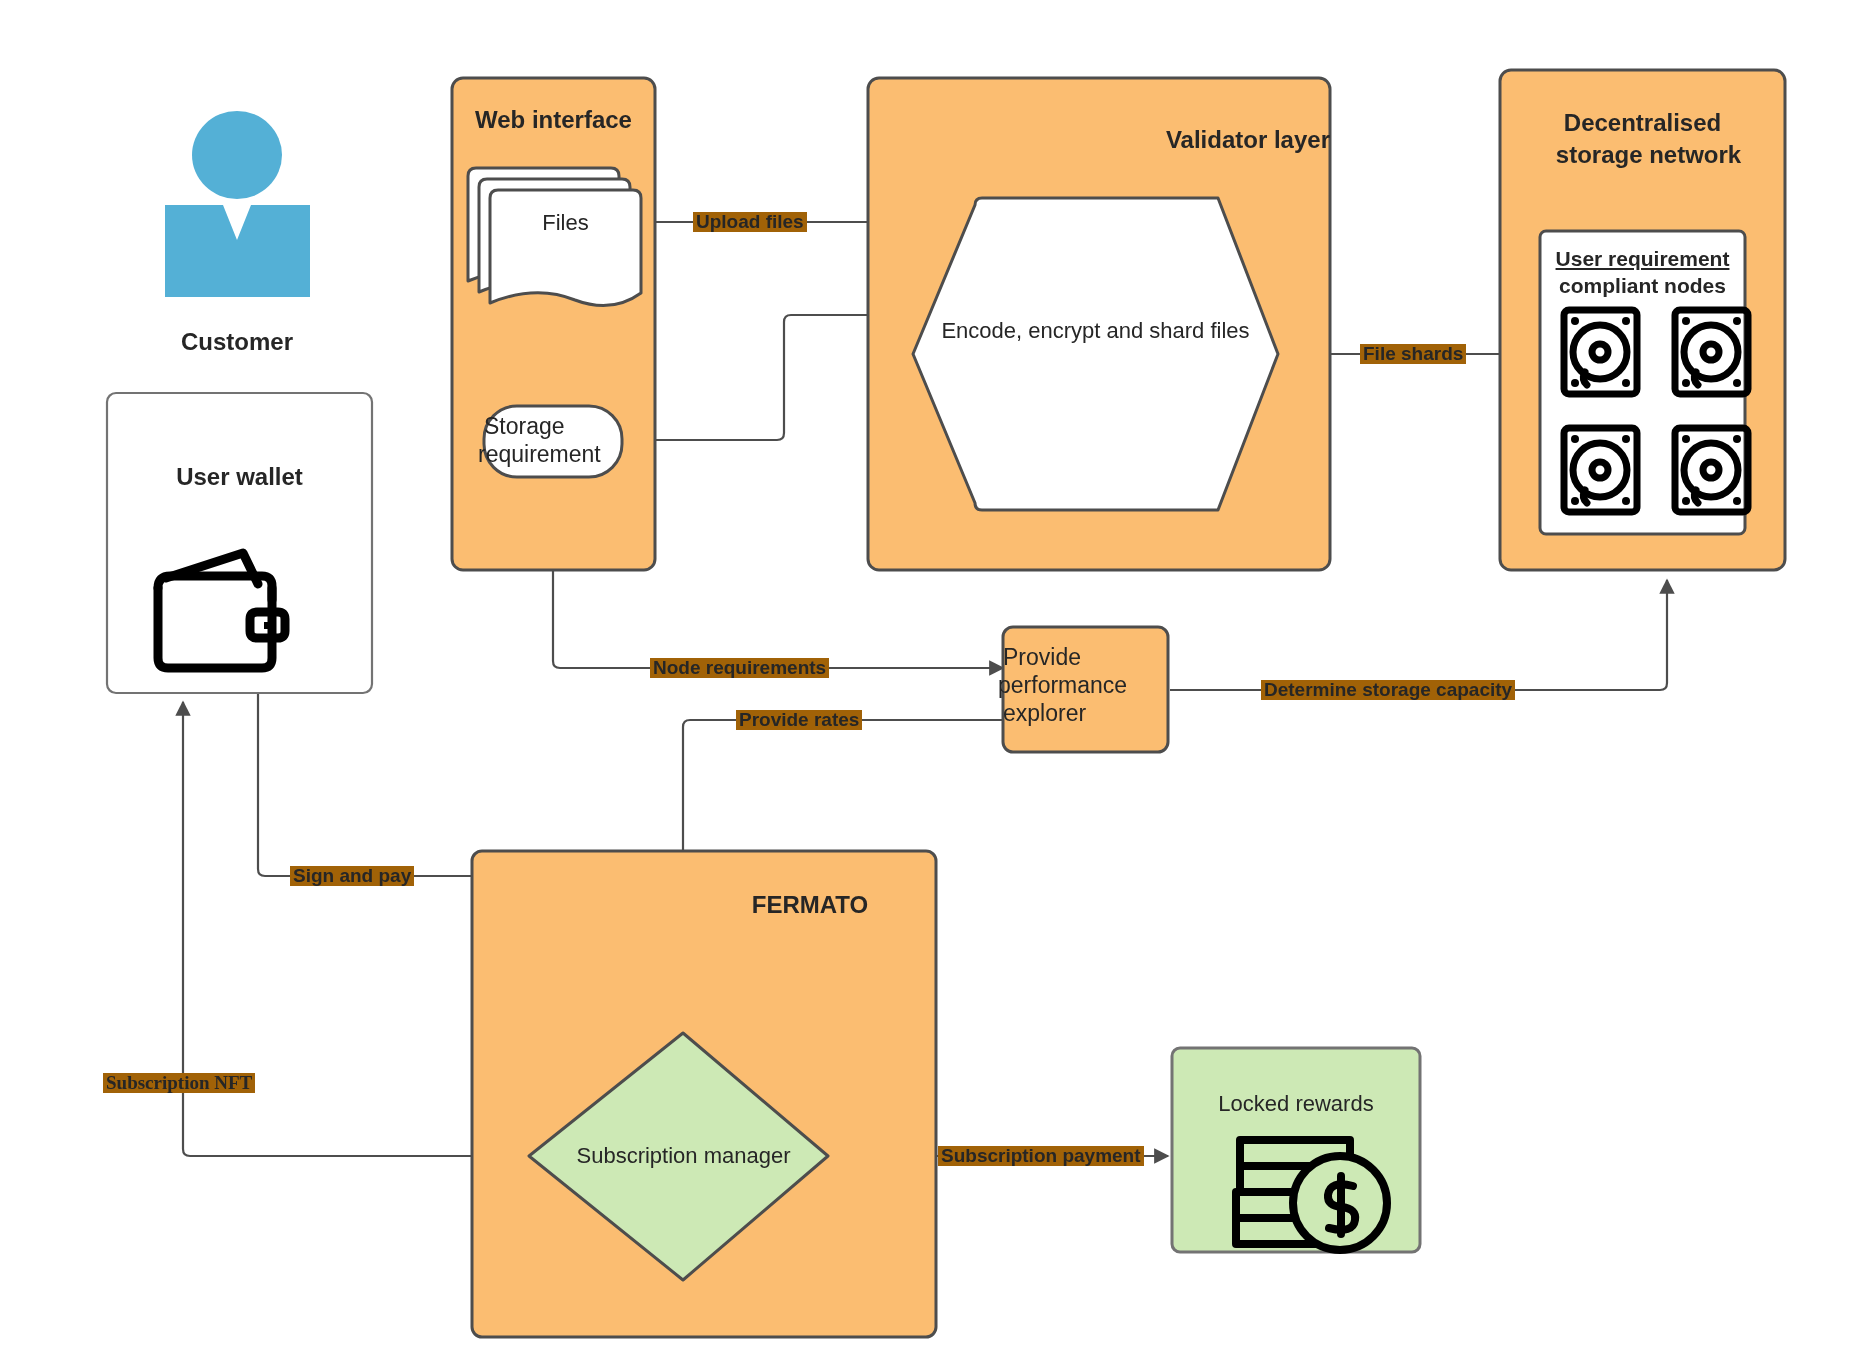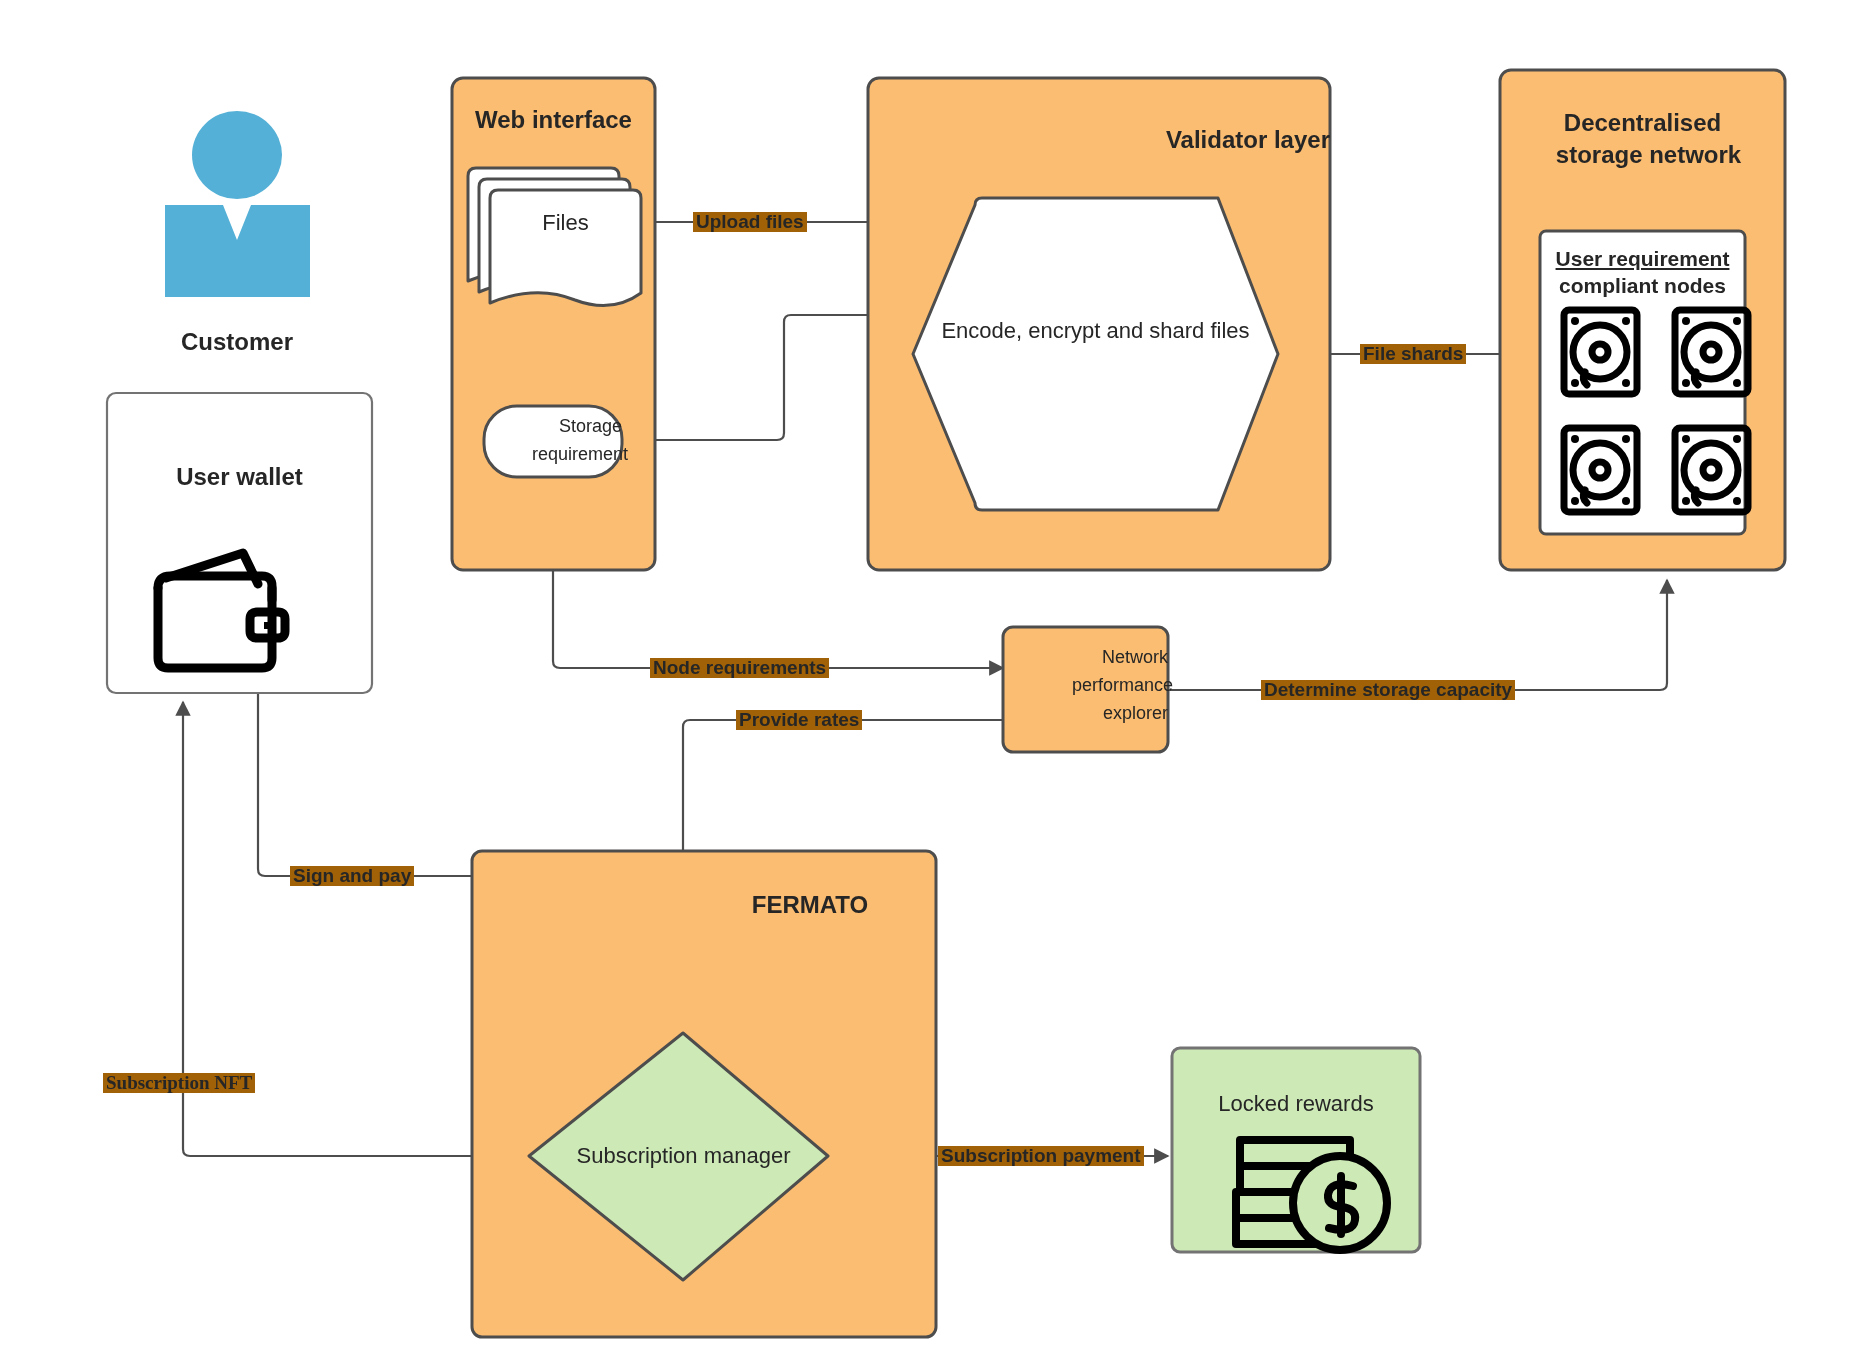--- a/index.html
+++ b/index.html
@@ -44,22 +44,22 @@
     text-align: center;
     line-height: 30px;
   }
   .node-title-bold-sm {
     font-size: 21px;
     font-weight: bold;
     text-align: center;
     line-height: 27px;
   }
   .node-text {
-    font-size: 18px;
-    text-align: right;
+    font-size: 23px;
+    text-align: left;
     line-height: 28px;
   }
   .node-text-lg {
     font-size: 22px;
     text-align: center;
     line-height: 30px;
   }
 </style>
 </head>
 <body>
@@ -230,21 +230,21 @@
   <div class="lbl node-title-bold" style="left:868px; top:125px; width:462px;text-align:right;">Validator layer</div>
 
   <div class="lbl node-text-lg" style="left:913px; top:316px; width:365px;">Encode, encrypt and shard files</div>
 
   <div class="lbl node-title-bold" style="left:1500px; top:108px; width:285px;">Decentralised</div>
   <div class="lbl node-title-bold" style="left:1500px; top:140px; width:237px;padding-left:30px;">storage network</div>
 
   <div class="lbl node-title-bold-sm" style="left:1540px; top:245px; width:205px;text-decoration:underline;">User requirement</div>
   <div class="lbl node-title-bold-sm" style="left:1540px; top:272px; width:205px;">compliant nodes</div>
 
-  <div class="lbl node-text" style="left:1003px; top:643px; width:165px;">Network</div>
+  <div class="lbl node-text" style="left:1003px; top:643px; width:165px;">Provide</div>
   <div class="lbl node-text" style="left:998px; top:671px; width:175px;">performance</div>
   <div class="lbl node-text" style="left:1003px; top:699px; width:165px;">explorer</div>
 
   <div class="lbl node-title-bold" style="left:700px; top:890px; width:220px;">FERMATO</div>
 
   <div class="lbl node-text-lg" style="left:546px; top:1141px; width:275px;">Subscription manager</div>
 
   <div class="lbl node-text-lg" style="left:1172px; top:1089px; width:248px;">Locked rewards</div>
 
   <div class="lbl edge-label" style="left:693px; top:212px;">Upload files</div>

